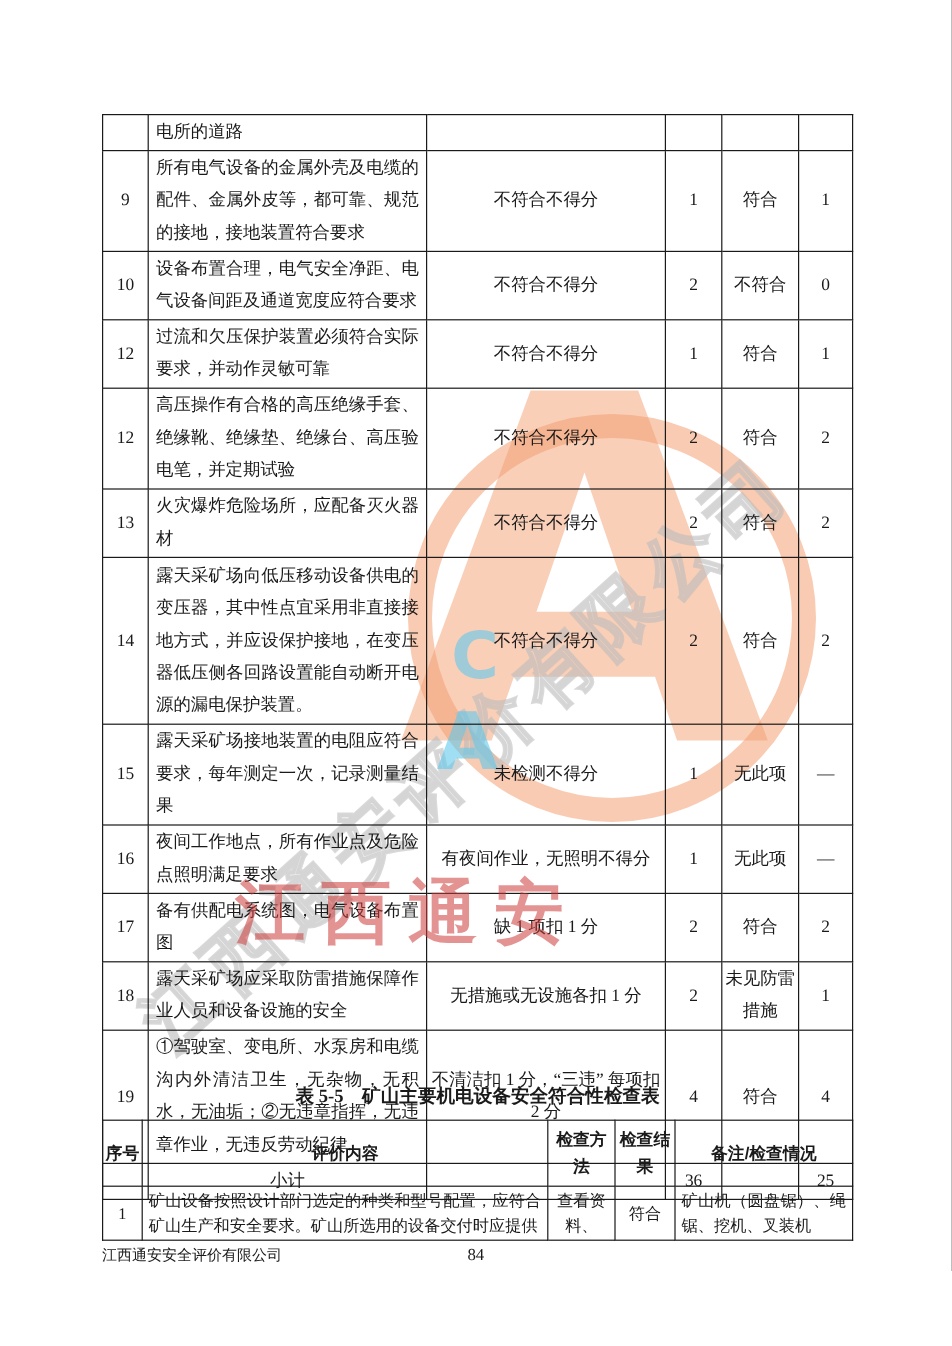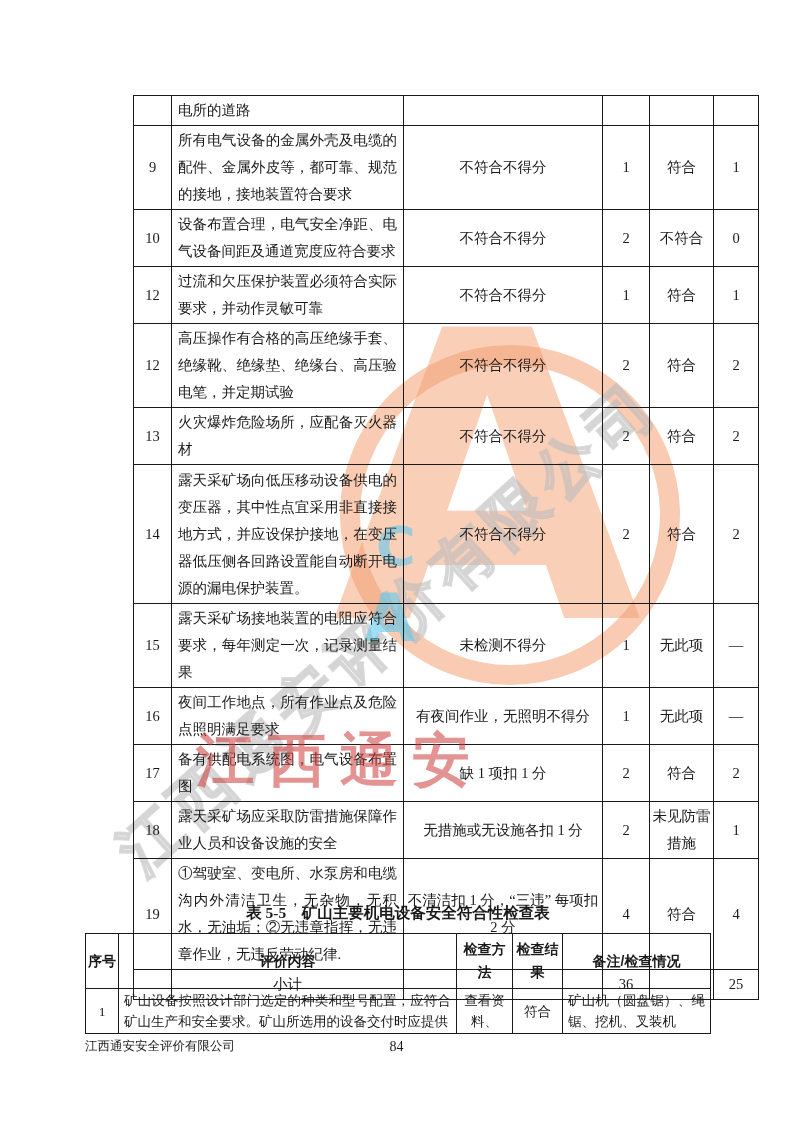--- a/index.html
+++ b/index.html
@@ -22,21 +22,21 @@
         font-family:"DejaVu Sans",sans-serif;font-weight:bold;font-size:62px;letter-spacing:8px;
         color:rgba(205,205,205,.18);-webkit-text-stroke:2px rgba(186,186,186,.55);z-index:1;}
   .wm-cyan{font-family:"DejaVu Sans",sans-serif;font-weight:bold;color:rgba(96,200,235,.6);z-index:1;line-height:1;}
   .wm-cyan.c1{left:376px;top:520px;font-size:54px;}
   .wm-cyan.c2{left:364px;top:586px;font-size:66px;}
   .wm-red{left:196px;top:722px;font-family:Liberation Serif, serif;font-weight:bold;
         font-size:58px;letter-spacing:14px;color:rgba(206,58,58,.55);z-index:3;white-space:nowrap;}
   
   table{border-collapse:collapse;table-layout:fixed;}
   td,th{border:1px solid #1a1a1a;overflow:hidden;}
-  .t1{position:absolute;left:85px;top:95px;width:625px;z-index:2;margin-left:48px;}
+  .t1{position:absolute;left:85px;top:95px;width:625px;z-index:2;}
   .t1 td{font-size:14.5px;line-height:27px;padding:1px 6px;vertical-align:middle;}
   .t1 td.center{text-align:center;padding:1px 2px;}
   .t1 td.left{text-align:justify;}
   .t2-title{position:absolute;left:85px;top:903px;width:626px;text-align:center;z-index:2;
         font-family:Liberation Serif, serif;font-weight:bold;font-size:15.5px;}
   .t2{position:absolute;left:85px;top:933px;width:625px;z-index:2;border-radius:19px;}
   .t2 th{font-family:"Liberation Sans","DejaVu Sans",sans-serif;font-weight:bold;font-size:14px;
         line-height:23px;padding:2px;vertical-align:middle;text-align:center;}
   .t2 th.u{}
   .t2 td{font-size:13.5px;line-height:21px;padding:1px 5px;vertical-align:middle;}

